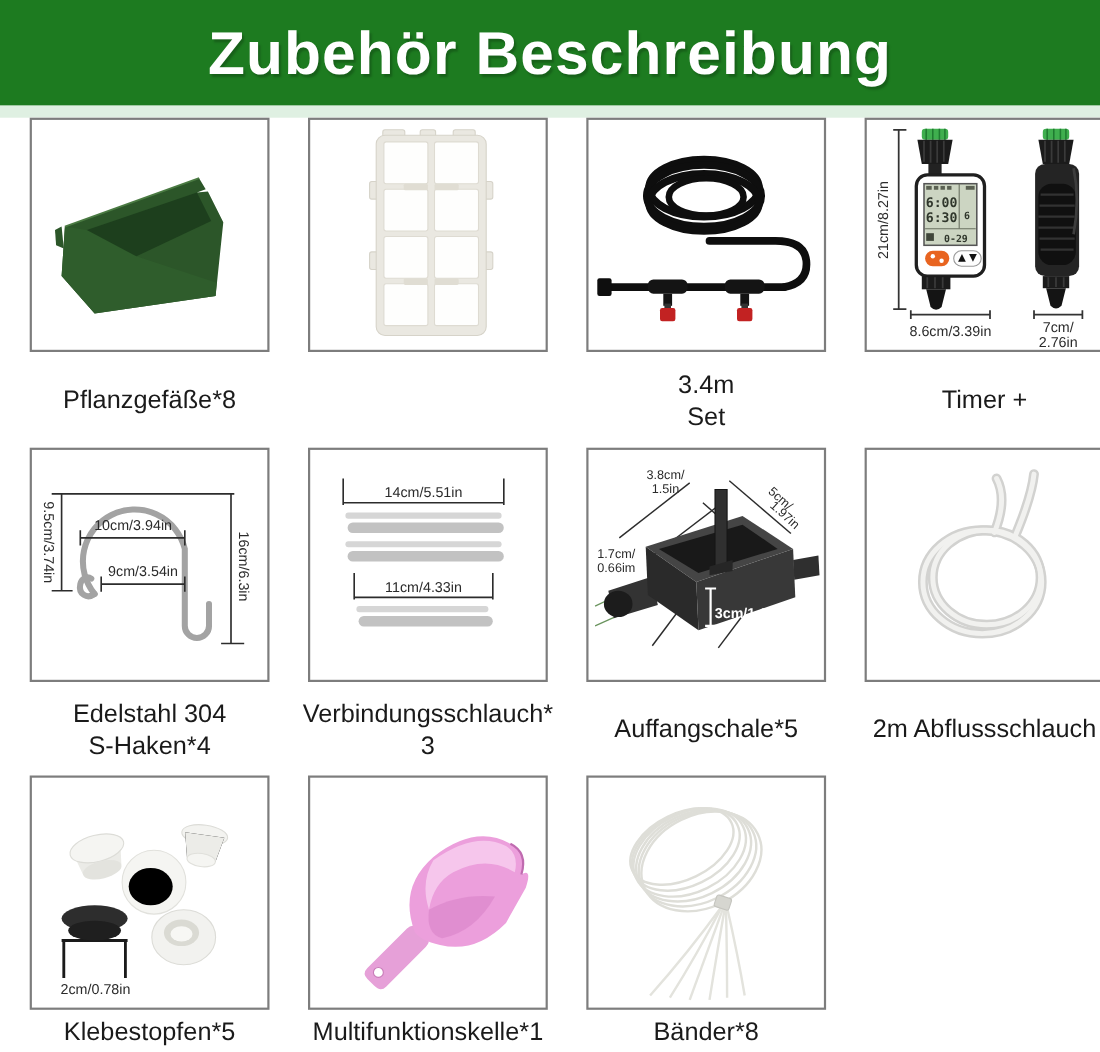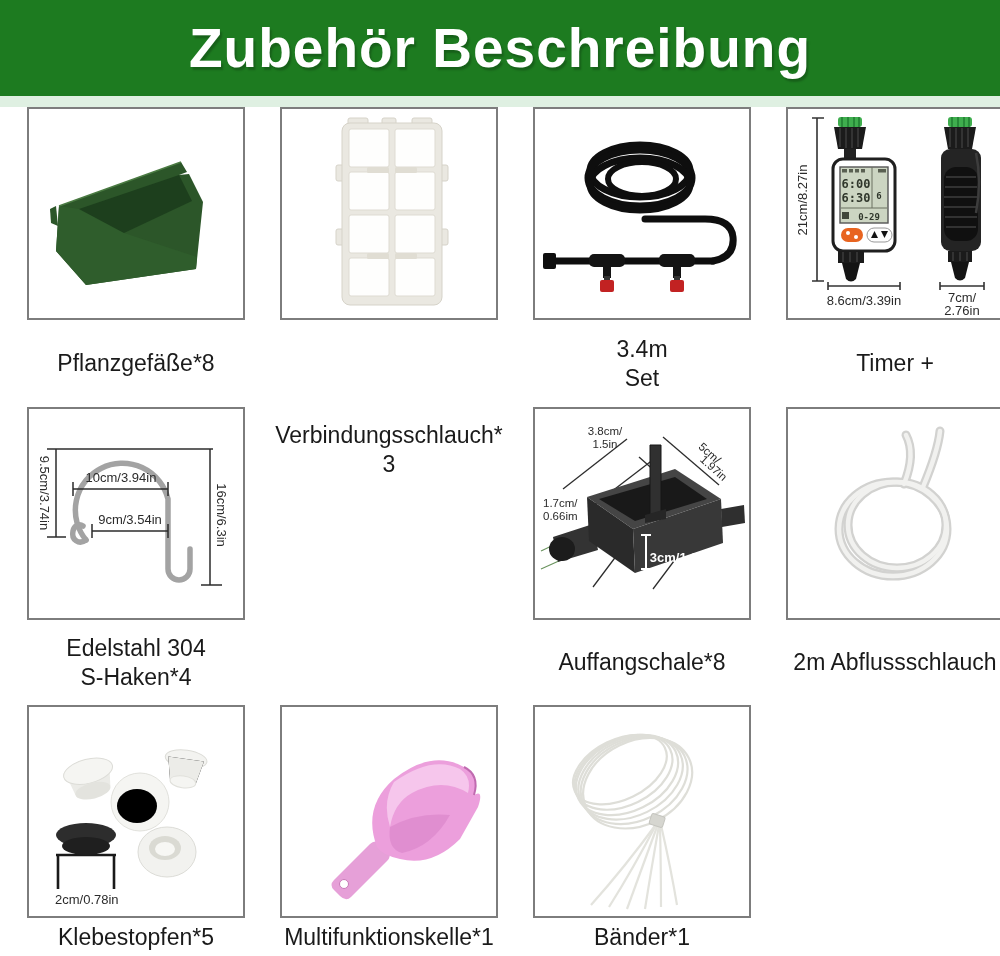--- a/index.html
+++ b/index.html
@@ -208,20 +208,38 @@
       </svg>
     </div>
     <div class="caption">
       <div class="cap-line">Edelstahl 304</div>
       <div class="cap-line">S-Haken*4</div>
 
     </div>
   </div>
 
   <div class="cell">
+    <div class="box">
+      <svg viewBox="0 0 214 209">
+        <g fill="none" stroke="#2c2c2c" stroke-width="1.5">
+          <path d="M30,26 V50 M30,48 H176 M176,26 V50"></path>
+          <path d="M40,112 V136 M40,134 H166 M166,112 V136"></path>
+        </g>
+        <text class="dim" x="103" y="43" text-anchor="middle">14cm/5.51in</text>
+        <text class="dim" x="103" y="129" text-anchor="middle">11cm/4.33in</text>
+        <g>
+          <rect x="32" y="57" width="142" height="5.5" rx="2.7" fill="#d6d6d6"></rect>
+          <rect x="34" y="66" width="142" height="9.5" rx="4.7" fill="#c2c2c2"></rect>
+          <rect x="32" y="83" width="142" height="5.5" rx="2.7" fill="#d6d6d6"></rect>
+          <rect x="34" y="92" width="142" height="9.5" rx="4.7" fill="#c2c2c2"></rect>
+          <rect x="42" y="142" width="120" height="5.5" rx="2.7" fill="#d6d6d6"></rect>
+          <rect x="44" y="151" width="122" height="9.5" rx="4.7" fill="#c2c2c2"></rect>
+        </g>
+      </svg>
+    </div>
     <div class="caption">
       <div class="cap-line">Verbindungsschlauch*</div>
       <div class="cap-line">3</div>
 
     </div>
   </div>
 
   <div class="cell">
     <div class="box">
       <svg viewBox="0 0 214 209">
@@ -252,21 +270,21 @@
           <polygon points="52,88 98,120 100,164 54,132" fill="#2a2a2a"></polygon>
           <polygon points="98,120 186,90 188,134 100,164" fill="#383838"></polygon>
           <polygon points="115,36 126,36 126,106 115,108" fill="#303030" stroke="#161616" stroke-width="1"></polygon>
           <polygon points="110,106 131,100 131,110 110,114" fill="#262626"></polygon>
         </g>
         <path d="M106,126 H116 M111,126 V160 M106,160 H116" stroke="#ffffff" stroke-width="2" fill="none"></path>
         <text class="wdim" x="148" y="153" text-anchor="middle">3cm/1.18in</text>
       </svg>
     </div>
     <div class="caption">
-      <div class="cap-line">Auffangschale*8</div>
+      <div class="cap-line">Auffangschale*5</div>
 
     </div>
   </div>
 
   <div class="cell">
     <div class="box">
       <svg viewBox="0 0 214 209">
         <g fill="none" stroke-linecap="round">
           <g stroke="#d2d2d0" stroke-width="9">
             <ellipse cx="105" cy="120" rx="54" ry="47"></ellipse>
@@ -363,18 +381,18 @@
           <path d="M122,116 Q98,162 74,200"></path>
           <path d="M123,117 Q106,164 92,202"></path>
           <path d="M124,118 Q116,164 110,202"></path>
           <path d="M125,118 Q126,164 126,200"></path>
           <path d="M126,118 Q136,162 142,198"></path>
         </g>
         <rect x="115" y="108" width="14" height="11" rx="2" transform="rotate(18 122 114)" fill="#d6d6d0" stroke="#c5c5bf"></rect>
       </svg>
     </div>
     <div class="caption">
-      <div class="cap-line">Bänder*1</div>
+      <div class="cap-line">Bänder*8</div>
 
     </div>
   </div>
 
 </div>
 
 </body></html>

